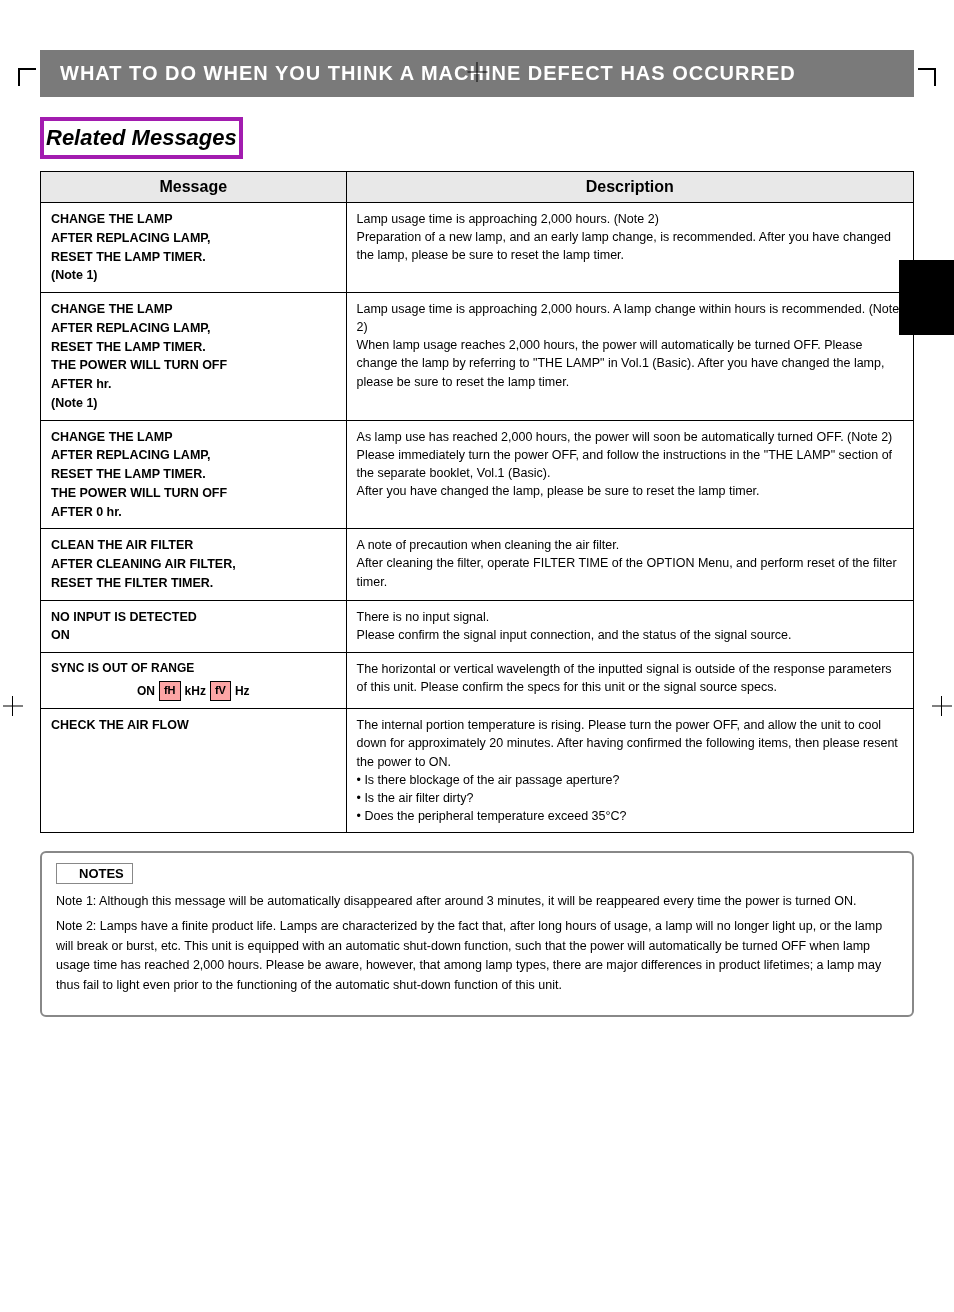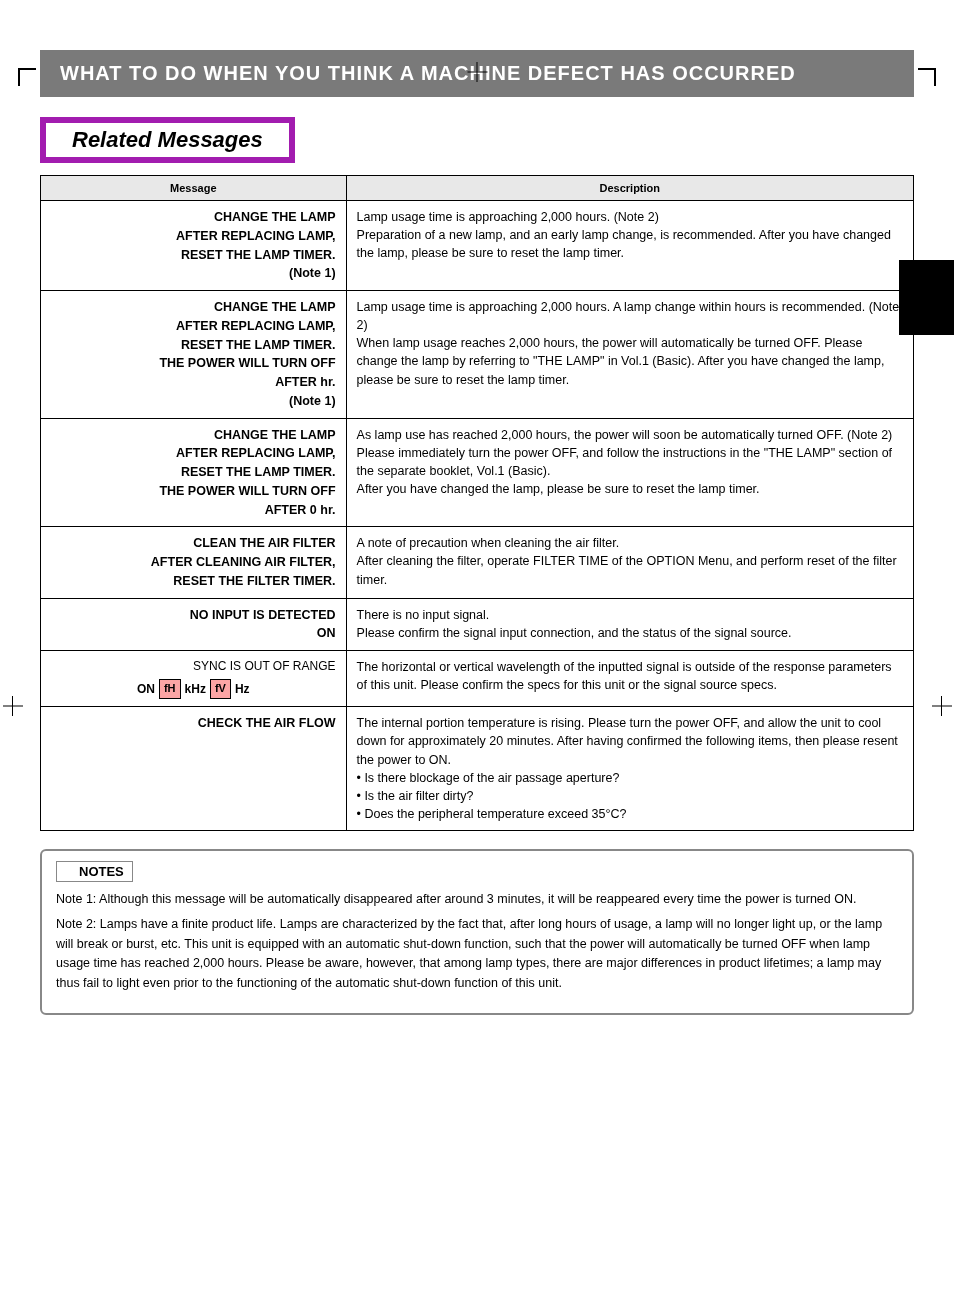--- a/index.html
+++ b/index.html
@@ -136,22 +136,22 @@
     }
 
     .content-area {
       margin: 0 40px;
       padding-top: 20px;
     }
 
     
     .related-messages-box {
       display: inline-block;
-      border: 6px solid #a21caf;
-      padding: 4px 26px;
+      border: 4px solid #a21caf;
+      padding: 4px 2px;
       margin-bottom: 12px;
       background: #fff;
     }
     .related-messages-title {
       font-size: 22px;
       font-weight: bold;
       font-style: italic;
       font-family: Arial, sans-serif;
     }
 
@@ -166,35 +166,35 @@
     .main-table {
       width: 100%;
       border-collapse: collapse;
       border: 1px solid #000;
       margin-bottom: 18px;
     }
     .main-table th {
       background: #e8e8e8;
       border: 1px solid #000;
       text-align: center;
-      font-size: 11px;
+      font-size: 16px;
       font-weight: bold;
       padding: 6px 0;
       font-family: Arial, sans-serif;
     }
     .main-table td {
       border: 1px solid #000;
       padding: 7px 10px;
       vertical-align: top;
       font-size: 12.5px;
       line-height: 1.45;
       font-family: Arial, sans-serif;
     }
     .msg-cell {
-      text-align: right;
+      text-align: left;
       font-weight: bold;
       font-size: 12px;
       width: 35%;
       vertical-align: middle;
     }
     .msg-cell .line {
       display: block;
       line-height: 1.5;
     }
     .sync-inline {
@@ -325,21 +325,21 @@
           </tr>
           <tr>
             <td class="msg-cell">
               <span class="line">NO INPUT IS DETECTED</span>
               <span class="line">ON</span>
             </td>
             <td>There is no input signal.<br>Please confirm the signal input connection, and the status of the signal source.</td>
           </tr>
           <tr>
             <td class="msg-cell">
-              <div style="font-weight: normal; font-size: 12px; margin-bottom: 4px;">SYNC IS OUT OF RANGE</div>
+              <div style="font-weight: bold; font-size: 12px; margin-bottom: 4px;">SYNC IS OUT OF RANGE</div>
               <div class="sync-inline">
                 <span>ON</span>
                 <span class="sync-box">fH</span>
                 <span>kHz</span>
                 <span class="sync-box">fV</span>
                 <span>Hz</span>
               </div>
             </td>
             <td>The horizontal or vertical wavelength of the inputted signal is outside of the response parameters of this unit. Please confirm the specs for this unit or the signal source specs.</td>
           </tr>

